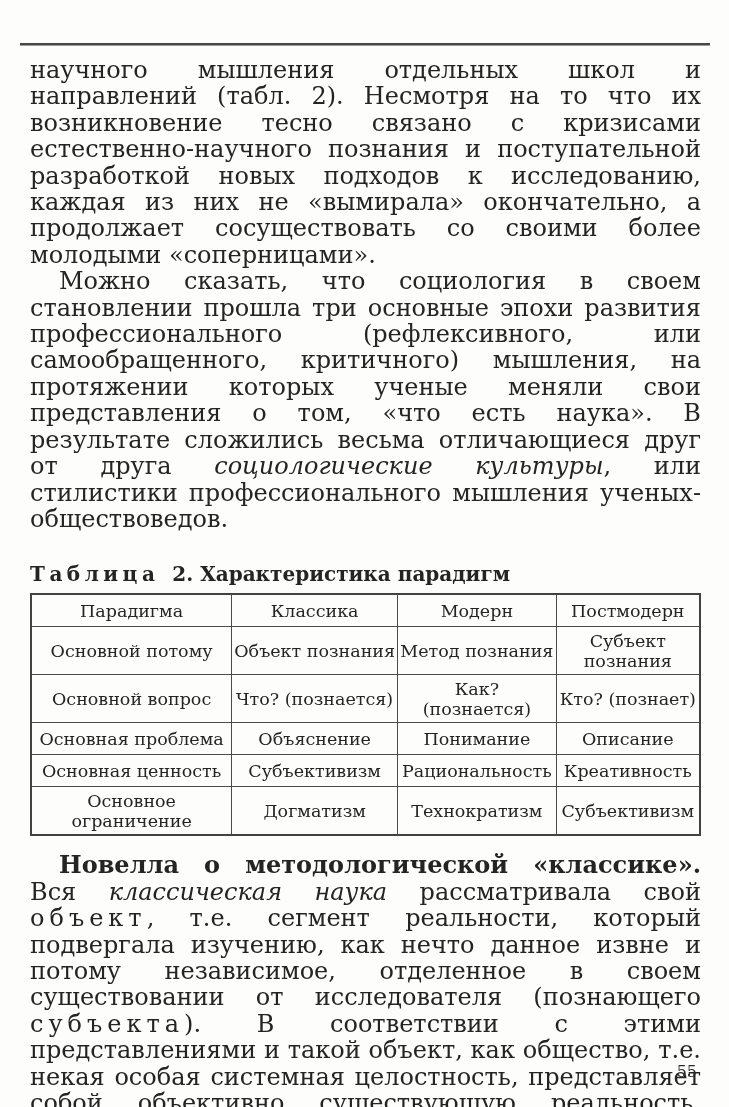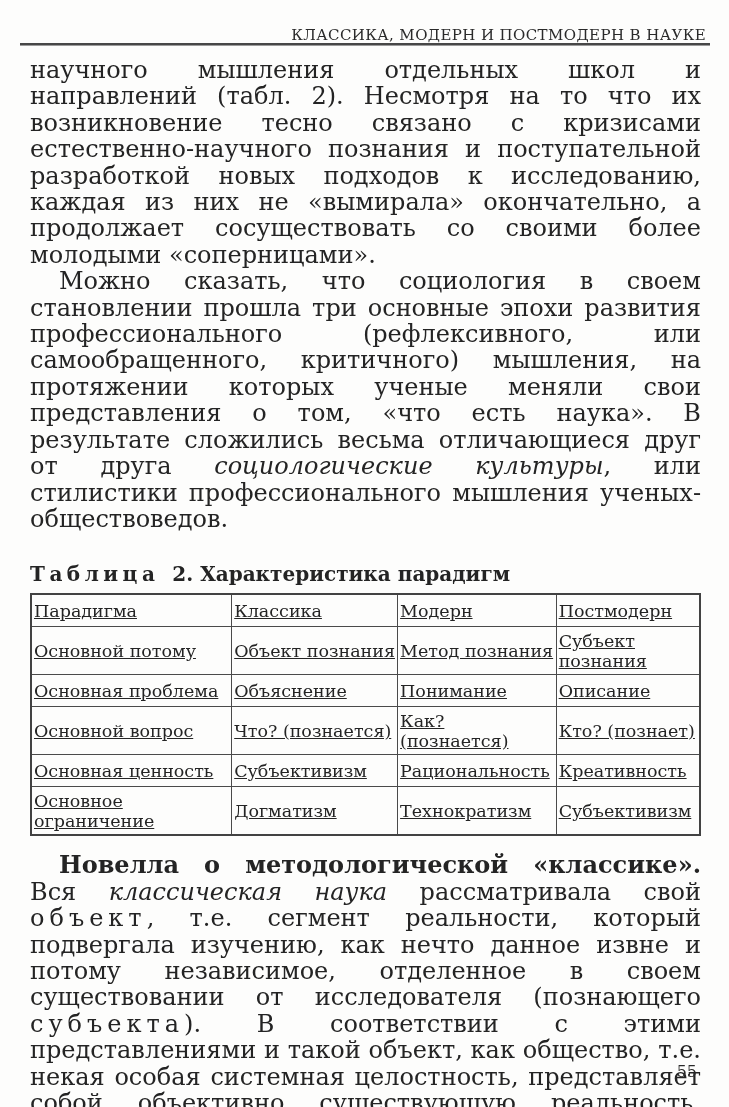--- a/index.html
+++ b/index.html
@@ -65,48 +65,44 @@
   table.paradigm-table {
     width: 100%;
     border-collapse: collapse;
     font-size: 17.5px;
     color: #242424;
     border: 2px solid #424242;
   }
   .paradigm-table th,
   .paradigm-table td {
     border: 1.5px solid #4a4a4a;
-    text-align: left;
+    text-align: center;
     vertical-align: middle;
     font-weight: normal;
     padding: 3.5px 2px;
     height: 24px;
-    text-decoration: underline;
   }
   .paradigm-table th:nth-child(1), .paradigm-table td:nth-child(1) { width: 30%; }
   .paradigm-table th:nth-child(2), .paradigm-table td:nth-child(2) { width: 24.8%; }
   .paradigm-table th:nth-child(3), .paradigm-table td:nth-child(3) { width: 23.7%; }
   .paradigm-table th:nth-child(4), .paradigm-table td:nth-child(4) { width: 21.5%; }
   #bottom-paras { margin-top: 16px; }
   .page-number {
     position: absolute;
     right: 32px;
     bottom: 26px;
     font-size: 16px;
     color: #2a2a2a;
   }
 </style>
 </head>
 <body>
 
 <div class="page">
 
-  <header class="running-header">
-    <span>КЛАССИКА, МОДЕРН И ПОСТМОДЕРН В НАУКЕ</span>
-  </header>
 
   <div class="header-rule"></div>
 
   <main class="content">
 
     <section id="top-paras">
         <p class="para"><span>научного мышления отдельных школ и направлений (табл. 2). Несмотря на то что их возникновение тесно связано с кризисами естественно-научного познания и поступательной разработкой новых подходов к исследованию, каждая из них не «вымирала» окончательно, а продолжает сосуществовать со своими более молодыми «соперницами».</span></p>
         <p class="para indent"><span>Можно сказать, что социология в своем становлении прошла три основные эпохи развития профессионального (рефлексивного, или самообращенного, критичного) мышления, на протяжении которых ученые меняли свои представления о том, «что есть наука». В результате сложились весьма отличающиеся друг от друга </span><span class="i">социологические культуры</span><span>, или стилистики профессионального мышления ученых-обществоведов.</span></p>
       </section>
 
@@ -125,30 +121,30 @@
           </tr>
       </thead>
       <tbody id="table-body">
           <tr>
             <td>Основной потому</td>
             <td>Объект познания</td>
             <td>Метод познания</td>
             <td>Субъект познания</td>
           </tr>
           <tr>
+            <td>Основной вопрос</td>
+            <td>Что? (познается)</td>
+            <td>Как? (познается)</td>
+            <td>Кто? (познает)</td>
+          </tr>
+          <tr>
             <td>Основная проблема</td>
             <td>Объяснение</td>
             <td>Понимание</td>
             <td>Описание</td>
-          </tr>
-          <tr>
-            <td>Основной вопрос</td>
-            <td>Что? (познается)</td>
-            <td>Как? (познается)</td>
-            <td>Кто? (познает)</td>
           </tr>
           <tr>
             <td>Основная ценность</td>
             <td>Субъективизм</td>
             <td>Рациональность</td>
             <td>Креативность</td>
           </tr>
           <tr>
             <td>Основное ограничение</td>
             <td>Догматизм</td>

